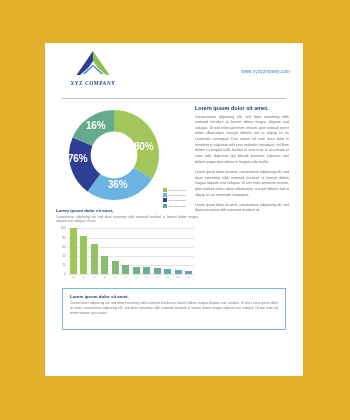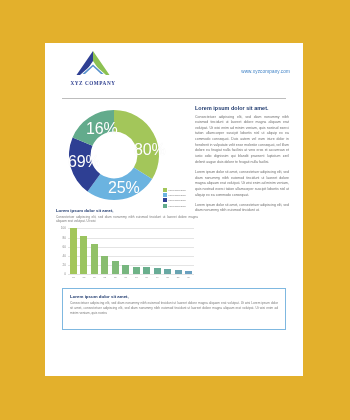--- a/index.html
+++ b/index.html
@@ -45,22 +45,22 @@
   
   .upper { position:absolute; left:0; top:62px; width:100%; }
 
   .chart-col { position:absolute; left:11px; top:0; width:140px; }
 
   .donut-box { position:relative; width:122px; height:100px; margin-left:4px; }
   .donut-svg { display:block; }
   .slice-label {
     position:absolute;
     color:#ffffff;
-    font-weight:normal;
-    font-size:16px;
+    font-weight:bold;
+    font-size:10px;
     letter-spacing:-0.2px;
     text-shadow:0 0 1px rgba(0,0,0,0.08);
   }
   .lbl-32 { left:74px; top:36px; }
   .lbl-25 { left:48px; top:74px; }
   .lbl-27 { left:8px;  top:48px; }
   .lbl-16 { left:26px; top:15px; }
 
   .legend {
     position:absolute; left:107px; top:83px;
@@ -187,22 +187,22 @@
             <path d="M 0 -45 A 45 45 0 0 1 38.11 23.96 L 19.81 12.46 A 23.4 23.4 0 0 0 0 -23.4 Z" fill="#a3c65a"></path>
 
             <path d="M 38.11 23.96 A 45 45 0 0 1 -26.45 36.41 L -13.75 18.93 A 23.4 23.4 0 0 0 19.81 12.46 Z" fill="#6bb3e0"></path>
 
             <path d="M -26.45 36.41 A 45 45 0 0 1 -41.43 -17.60 L -21.54 -9.15 A 23.4 23.4 0 0 0 -13.75 18.93 Z" fill="#2e3f93"></path>
 
             <path d="M -41.43 -17.60 A 45 45 0 0 1 0 -45 L 0 -23.4 A 23.4 23.4 0 0 0 -21.54 -9.15 Z" fill="#63ab8c"></path>
           </g>
         </svg>
         <div class="slice-label lbl-32"><span>80%</span></div>
-        <div class="slice-label lbl-25"><span>25%</span></div>
-        <div class="slice-label lbl-27"><span>69%</span></div>
+        <div class="slice-label lbl-25"><span>36%</span></div>
+        <div class="slice-label lbl-27"><span>76%</span></div>
         <div class="slice-label lbl-16"><span>16%</span></div>
       </div>
 
       <div class="legend">
         <div class="legend-row">
           <span class="legend-sw" style="background:#a3c65a"></span>
           <span class="legend-tx">Lorem ipsum dolor</span>
         </div>
         <div class="legend-row">
           <span class="legend-sw" style="background:#6bb3e0"></span>

